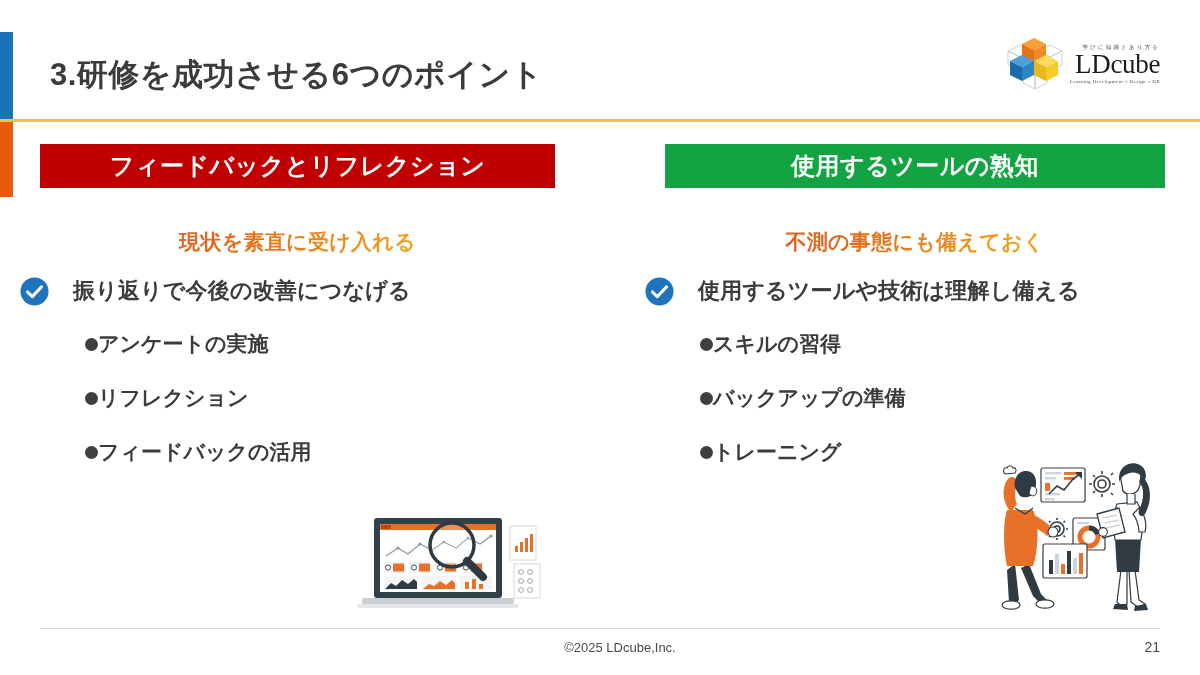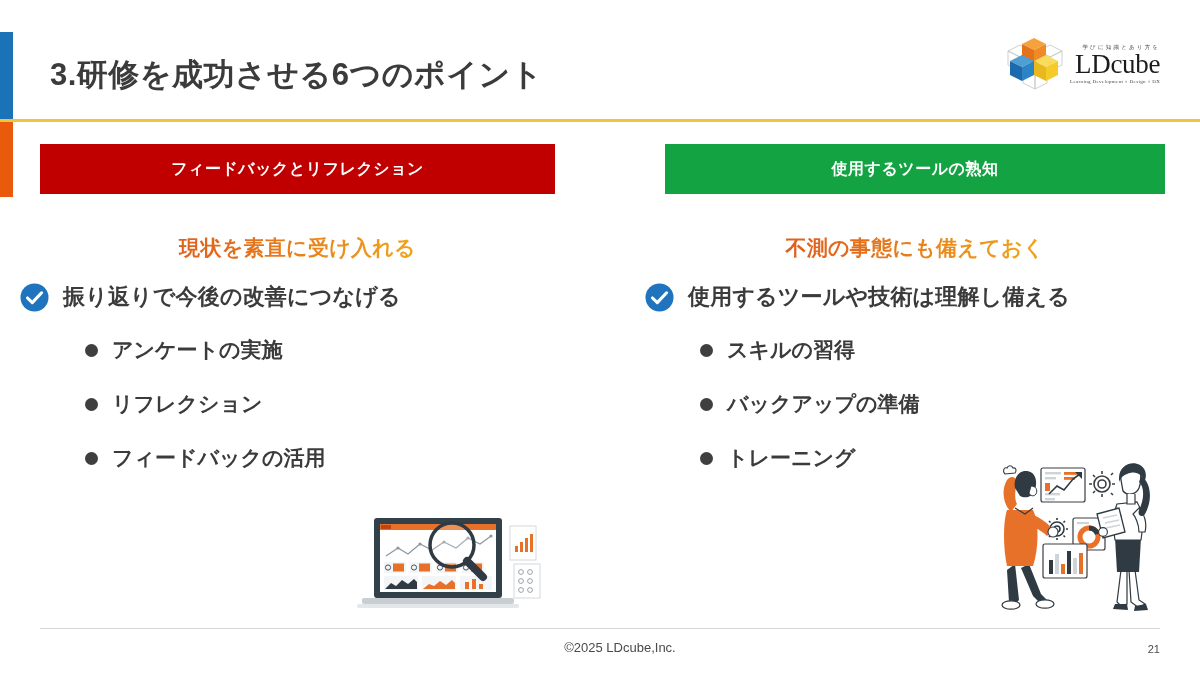--- a/index.html
+++ b/index.html
@@ -86,26 +86,26 @@
     white-space: nowrap;
     margin-top: 2px;
   }
 
   
   .col { position: absolute; top: 144px; }
   .col-left  { left: 40px;  width: 515px; }
   .col-right { left: 665px; width: 500px; }
 
   .banner {
-    height: 50px;
+    height: 44px;
     display: flex;
     align-items: center;
     justify-content: center;
     color: #ffffff;
-    font-size: 16px;
+    font-size: 24px;
     font-weight: bold;
     letter-spacing: 0.5px;
   }
   .banner-red   { background: #c00000; }
   .banner-green { background: #13a343; }
 
   .subhead {
     margin-top: 40px;
     text-align: center;
     font-size: 21px;
@@ -114,41 +114,40 @@
     background: linear-gradient(100deg, #d9441f 0%, #e2691b 35%, #efa01c 70%, #f3b41d 100%);
     -webkit-background-clip: text;
     background-clip: text;
     color: transparent;
     -webkit-text-fill-color: transparent;
   }
 
   .check-row {
     display: flex;
     align-items: center;
-    gap: 14px;
+    gap: 24px;
     margin-top: 20px;
   }
   .check-row.left  { margin-left: -20px; }
   .check-row.right { margin-left: -20px; }
   .check-icon { width: 29px; height: 29px; flex: 0 0 auto; }
   .check-text {
     font-size: 22px;
     font-weight: bold;
     color: #3b3b3b;
     letter-spacing: 0.2px;
     white-space: nowrap;
   }
 
   .sub-list { margin-top: 24px; }
   .sub-list.left  { padding-left: 45px; }
   .sub-list.right { padding-left: 35px; }
   .sub-item {
     display: flex;
     align-items: center;
-    gap: 14px;
     margin-bottom: 26px;
   }
   .dot {
     width: 13px; height: 13px;
     border-radius: 50%;
     background: #3f3f3f;
     flex: 0 0 auto;
   }
   .sub-text {
     font-size: 21px;
@@ -172,21 +171,21 @@
     position: absolute;
     left: 0; right: 0; bottom: 20px;
     text-align: center;
     font-size: 13px;
     color: #4a4a4a;
     padding-left: 40px;
   }
   .footer-page {
     position: absolute;
     right: 40px; bottom: 20px;
-    font-size: 11px;
+    font-size: 14px;
     color: #4a4a4a;
   }
 </style>
 </head>
 <body>
 
 <div class="slide">
 
   <div class="accent-blue"></div>
   <div class="title-rule"></div>

